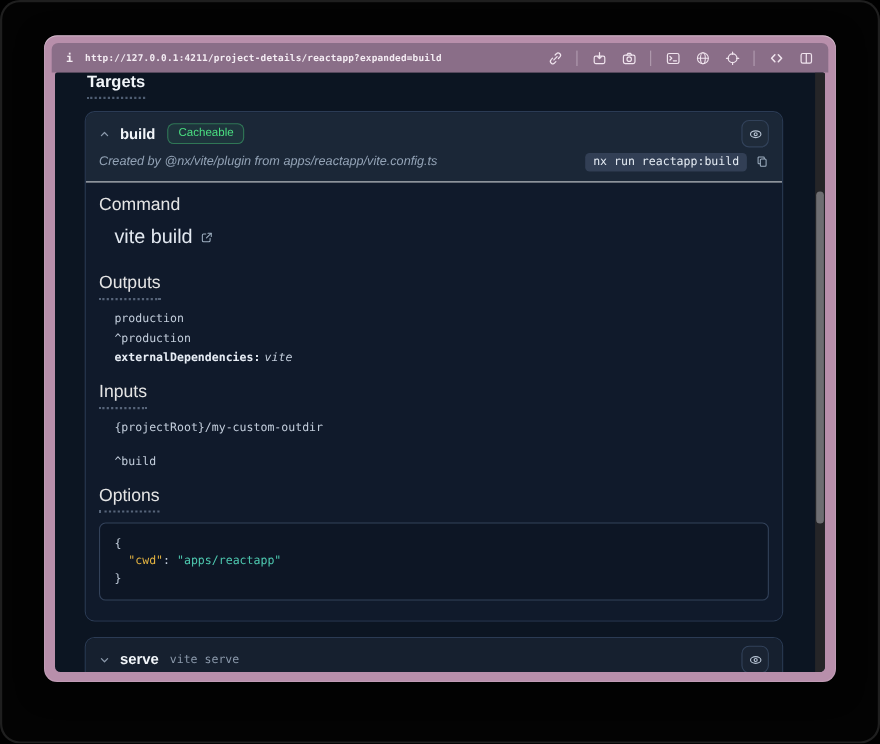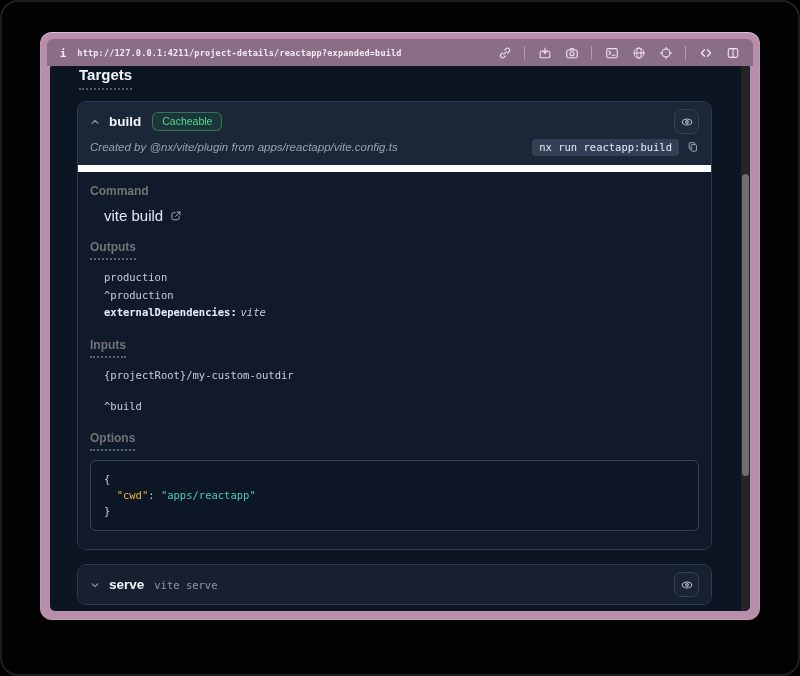--- a/index.html
+++ b/index.html
@@ -36,45 +36,45 @@
                   background:#6e6e72; border-radius:4px; }
 
   .page { position:absolute; top:0; left:0; right:9px; bottom:0; overflow:hidden;
           padding:0 29px 0 27px; }
 
   .page-title { display:inline-block; margin:-5px 0 11px 2px; font-size:15px; font-weight:700;
                 color:#f1f5f9; padding-bottom:5px; border-bottom:2px dotted #4f5e73; }
 
   
   .card { border:1px solid #2b3b54; border-radius:9px; overflow:hidden; background:#101a2b; }
-  .card-header { background:#1b2737; padding:7px 12px 8px; border-bottom:7px solid #ffffff; }
+  .card-header { background:#1b2737; padding:7px 12px 8px; border-bottom:1px solid #ffffff; }
   .hdr-row1 { display:flex; align-items:center; height:25px; }
   .chev { color:#8b99ab; display:flex; align-items:center; margin-right:9px; cursor:pointer; }
   .chev svg { width:10px; height:10px; }
   .tname { font-size:13.5px; font-weight:700; color:#f1f5f9; }
   .badge { margin-left:11px; font-size:10.5px; color:#4ade80; border:1px solid rgba(74,222,128,.4);
            background:rgba(74,222,128,.07); border-radius:6px; padding:2px 9px 3px; }
   .eye-btn { margin-left:auto; width:25px; height:25px; border:1px solid #32425a; border-radius:7px;
              display:flex; align-items:center; justify-content:center; color:#b6c2d2;
              background:rgba(255,255,255,.02); cursor:pointer; }
   .eye-btn svg { width:14px; height:14px; }
   .hdr-row2 { display:flex; align-items:center; margin-top:3px; min-height:20px; }
   .created-by { font-size:11.5px; font-style:italic; color:#93a3b6; }
   .run-chip { margin-left:auto; background:#323f55; color:#e5ecf4; border-radius:4px;
               padding:2px 7px 3px; font-family:"DejaVu Sans Mono", monospace; font-size:10.5px;
               white-space:nowrap; }
   .copy-btn { margin-left:8px; color:#9fb0c2; display:flex; align-items:center; cursor:pointer; }
   .copy-btn svg { width:12px; height:12px; }
 
   .card-body { padding:12px 12px 18px; background:#101a2b; }
-  .sec-label { font-size:12px; font-weight:700; color:#737373; margin-bottom:9px; }
+  .sec-label { font-size:16px; font-weight:400; color:#e5e5e5; margin-bottom:9px; }
   .sec-label.dotted { display:inline-block; border-bottom:2px dotted #57657a; padding-bottom:4px; margin-bottom:9px; }
   .sec-label-wrap { margin-bottom:0; }
-  .cmd-row { display:flex; align-items:center; gap:7px; padding-left:14px; margin-bottom:13px;
-             font-size:15px; color:#e2e8f0; }
+  .cmd-row { display:flex; align-items:center; gap:7px; padding-left:14px; margin-bottom:23px;
+             font-size:18px; color:#e2e8f0; }
   .ext-btn { color:#9fb0c2; display:flex; align-items:center; cursor:pointer; }
   .ext-btn svg { width:12px; height:12px; }
   .mono-list { padding-left:14px; margin-bottom:13px; font-family:"DejaVu Sans Mono", monospace;
                font-size:10.5px; color:#c3cedc; line-height:1.68; }
   .mono-key { font-weight:700; color:#e7edf5; }
   .mono-val-after { margin-left:.6ch;font-style:italic; }
 
   .code-block { border:1px solid #33425a; border-radius:6px; padding:11px 13px;
                 font-family:"DejaVu Sans Mono", monospace; font-size:10.5px; line-height:1.5;
                 color:#c3cedc; background:rgba(4,10,20,.25); }

